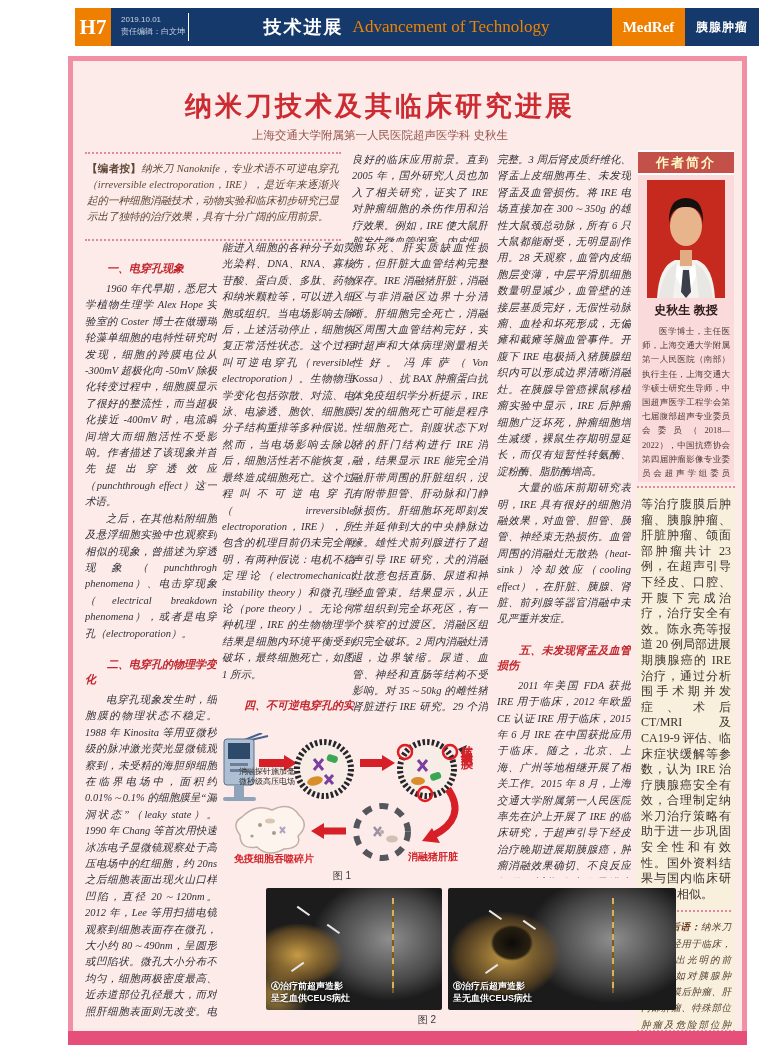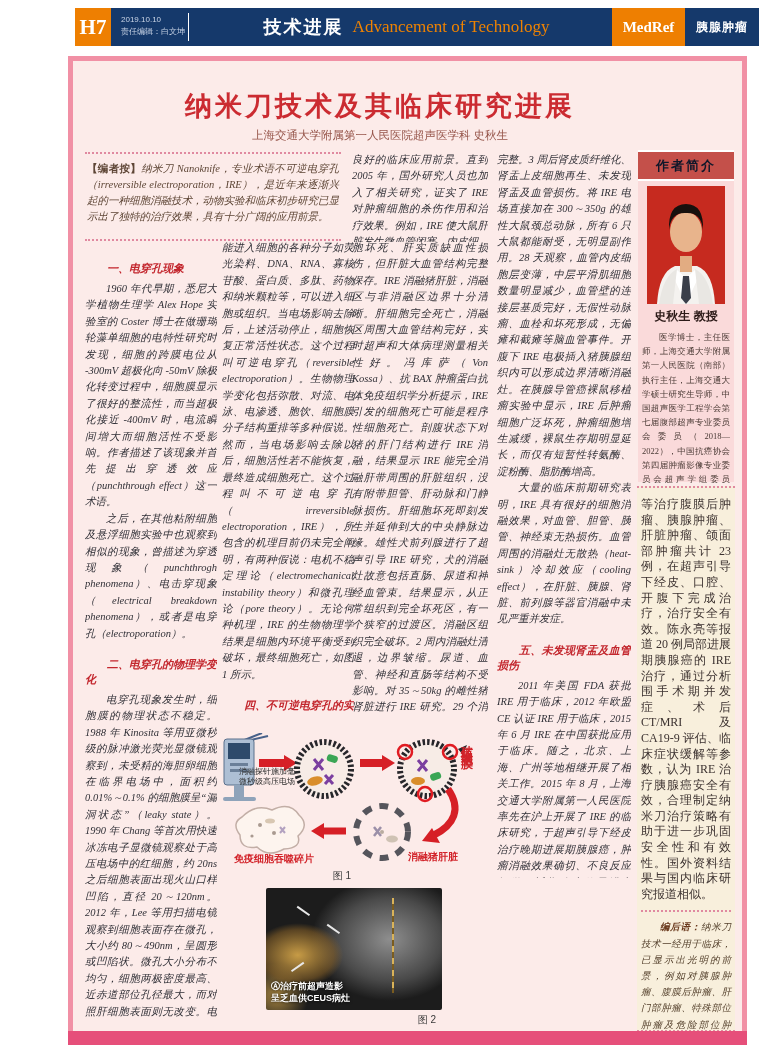--- a/index.html
+++ b/index.html
@@ -51,22 +51,22 @@
             line-height:16px; color:#5e4636; text-align:justify; overflow:hidden; }
   .ednote b { font-style:normal; }
   .col1 { left:85px;  top:246px; width:132px; height:772px; }
   .col2 { left:222px; top:240px; width:132px; height:472px; }
   .col3t{ left:352px; top:152px; width:136px; height:90px; }
   .col3 { left:352px; top:240px; width:136px; height:472px; }
   .col4 { left:497px; top:152px; width:134px; height:726px; }
 
   
   .authbox { left:638px; top:150px; width:96px; height:332px; background:#fadada; }
-  .auth-band { height:31px; background:#c4504a; border-top:2px solid #fff; border-bottom:2px solid #fff;
-               color:#0f172a; font:bold 13px "Liberation Sans", sans-serif;
+  .auth-band { height:25px; background:#c4504a; border-top:2px solid #fff; border-bottom:2px solid #fff;
+               color:#fef9c3; font:bold 13px "Liberation Sans", sans-serif;
                display:flex; align-items:center; justify-content:center; letter-spacing:2px; }
   .auth-photo { display:block; margin:5px auto 0; }
   .auth-name { text-align:center; margin-top:4px; color:#2c1a18;
                font:bold 12px "Liberation Sans", sans-serif; }
   .auth-bio { padding:5px 4px 0; font-size:8.5px; line-height:14.2px; color:#4a3a35;
               text-align:justify; text-indent:2em; overflow:hidden; height:158px; }
 
   
   .cream { left:637px; top:486px; width:98px; height:546px; background:#f8efdc;
            border-top:2px dotted #e089a0; border-bottom:2px dotted #e089a0;
@@ -106,21 +106,21 @@
   .f2-cap { left:222px; top:1013px; width:410px; }
 </style>
 </head>
 <body>
 
 <div class="page">
 
   <div class="abs hdr-h7">H7</div>
   <div class="abs hdr-bar">
     <div class="hdr-date">
-      <div>2019.10.10</div>
+      <div>2019.10.01</div>
       <div>责任编辑：白文坤</div>
     </div>
     <div class="hdr-div"></div>
     <div class="hdr-mid">
       <span class="hdr-cn">技术进展</span>
       <span class="hdr-en">Advancement of Technology</span>
     </div>
   </div>
   <div class="abs hdr-medref">MedRef</div>
   <div class="abs hdr-brand">胰腺肿瘤</div>
@@ -271,17 +271,24 @@
   <div class="abs f1-red" style="left:234px; top:852px;">免疫细胞吞噬碎片</div>
   <div class="abs f1-cap" style="left:222px; top:869px; width:240px;">图 1</div>
 
   <div class="abs us us-a">
     <span class="us-arrow" style="left:30px; top:22px; transform:rotate(35deg);"></span>
     <span class="us-arrow" style="left:60px; top:40px; transform:rotate(35deg);"></span>
     <span class="us-arrow" style="left:24px; top:78px; transform:rotate(-35deg);"></span>
     <div class="us-cap">Ⓐ治疗前超声造影
 呈乏血供CEUS病灶</div>
   </div>
+  <div class="abs us us-b">
+    <span class="us-arrow" style="left:40px; top:26px; transform:rotate(35deg);"></span>
+    <span class="us-arrow" style="left:74px; top:36px; transform:rotate(35deg);"></span>
+    <span class="us-arrow" style="left:36px; top:80px; transform:rotate(-35deg);"></span>
+    <div class="us-cap">Ⓑ治疗后超声造影
+呈无血供CEUS病灶</div>
+  </div>
   <div class="abs f2-cap">图 2</div>
 
   <div class="abs bottom-bar"></div>
 
 </div>
 
 </body></html>

